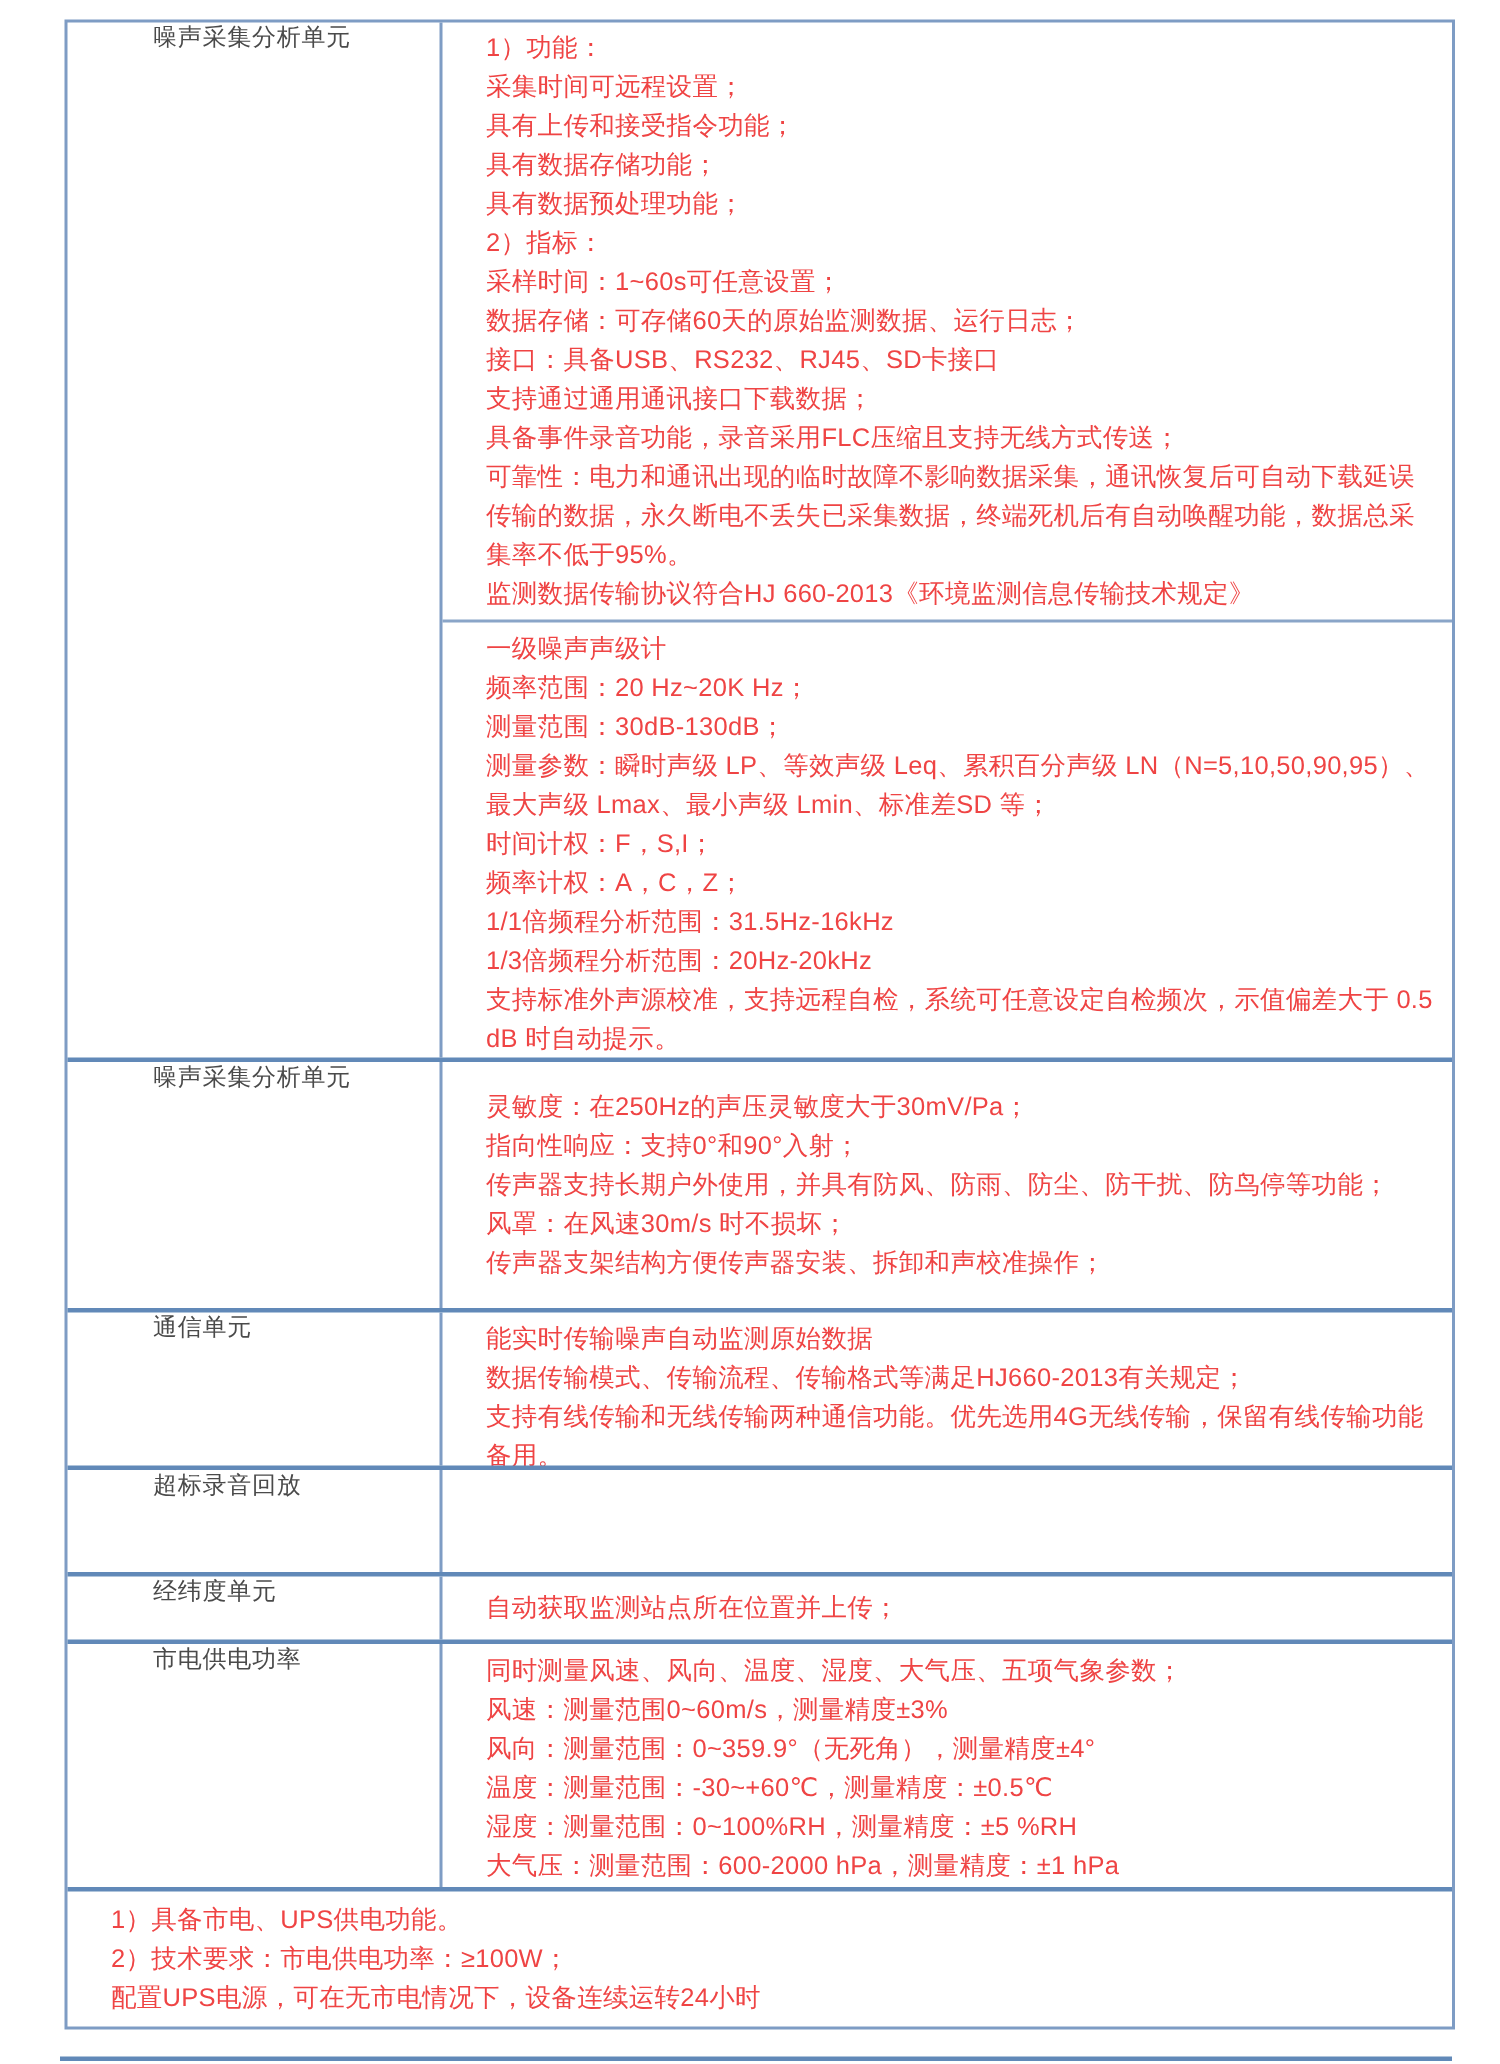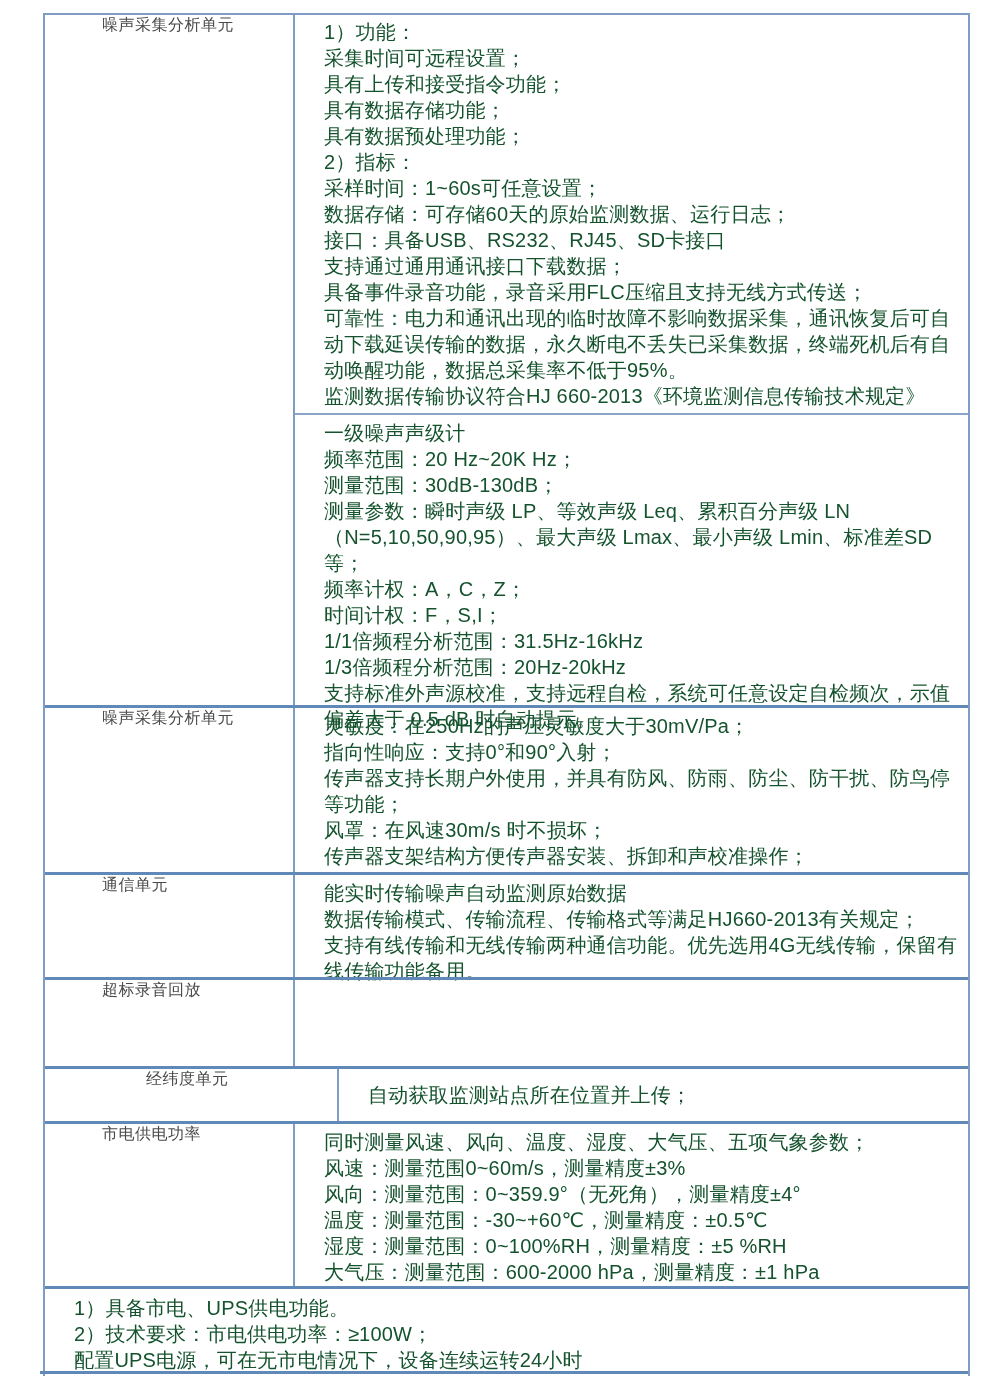--- a/index.html
+++ b/index.html
@@ -47,23 +47,23 @@
     flex-direction: column;
     justify-content: center;
     padding: 5px 10px 5px 29px;
   }
   .spec-section.sec-a {
     flex: none;
     height: 400px;
     border-bottom: 2px solid #8aa5c8;
   }
   .spec-line {
-    font-size: 20px;
+    font-size: 17px;
     line-height: 26px;
-    color: #14532d;
+    color: #ef4444;
     letter-spacing: 0.2px;
   }
   .bottom-line {
     position: absolute;
     left: 40px;
     top: 1371px;
     width: 928px;
     height: 3px;
     background: #6189b8;
   }
@@ -91,22 +91,22 @@
             <p class="spec-line">支持通过通用通讯接口下载数据；</p>
             <p class="spec-line">具备事件录音功能，录音采用FLC压缩且支持无线方式传送；</p>
             <p class="spec-line">可靠性：电力和通讯出现的临时故障不影响数据采集，通讯恢复后可自动下载延误传输的数据，永久断电不丢失已采集数据，终端死机后有自动唤醒功能，数据总采集率不低于95%。</p>
             <p class="spec-line">监测数据传输协议符合HJ 660-2013《环境监测信息传输技术规定》</p>
           </div>
           <div class="spec-section">
             <p class="spec-line">一级噪声声级计</p>
             <p class="spec-line">频率范围：20 Hz~20K Hz；</p>
             <p class="spec-line">测量范围：30dB-130dB；</p>
             <p class="spec-line">测量参数：瞬时声级 LP、等效声级 Leq、累积百分声级 LN（N=5,10,50,90,95）、最大声级 Lmax、最小声级 Lmin、标准差SD 等；</p>
+            <p class="spec-line">时间计权：F，S,I；</p>
             <p class="spec-line">频率计权：A，C，Z；</p>
-            <p class="spec-line">时间计权：F，S,I；</p>
             <p class="spec-line">1/1倍频程分析范围：31.5Hz-16kHz</p>
             <p class="spec-line">1/3倍频程分析范围：20Hz-20kHz</p>
             <p class="spec-line">支持标准外声源校准，支持远程自检，系统可任意设定自检频次，示值偏差大于 0.5 dB 时自动提示。</p>
           </div>
         </div>
       </div>
       <div class="spec-row" style="height: 167px;">
         <div class="unit-cell">
           <span>噪声采集分析单元</span>
         </div>
@@ -125,26 +125,26 @@
           <span>通信单元</span>
         </div>
         <div class="content-cell">
           <div class="spec-section">
             <p class="spec-line">能实时传输噪声自动监测原始数据</p>
             <p class="spec-line">数据传输模式、传输流程、传输格式等满足HJ660-2013有关规定；</p>
             <p class="spec-line">支持有线传输和无线传输两种通信功能。优先选用4G无线传输，保留有线传输功能备用。</p>
           </div>
         </div>
       </div>
-      <div class="spec-row" style="height: 89px;">
+      <div class="spec-row" style="height: 71px;">
         <div class="unit-cell">
           <span>超标录音回放</span>
         </div>
       </div>
-      <div class="spec-row" style="height: 55px; padding-left: 44px;">
+      <div class="spec-row" style="height: 45px;">
         <div class="unit-cell">
           <span>经纬度单元</span>
         </div>
         <div class="content-cell">
           <div class="spec-section">
             <p class="spec-line">自动获取监测站点所在位置并上传；</p>
           </div>
         </div>
       </div>
       <div class="spec-row" style="height: 165px;">

